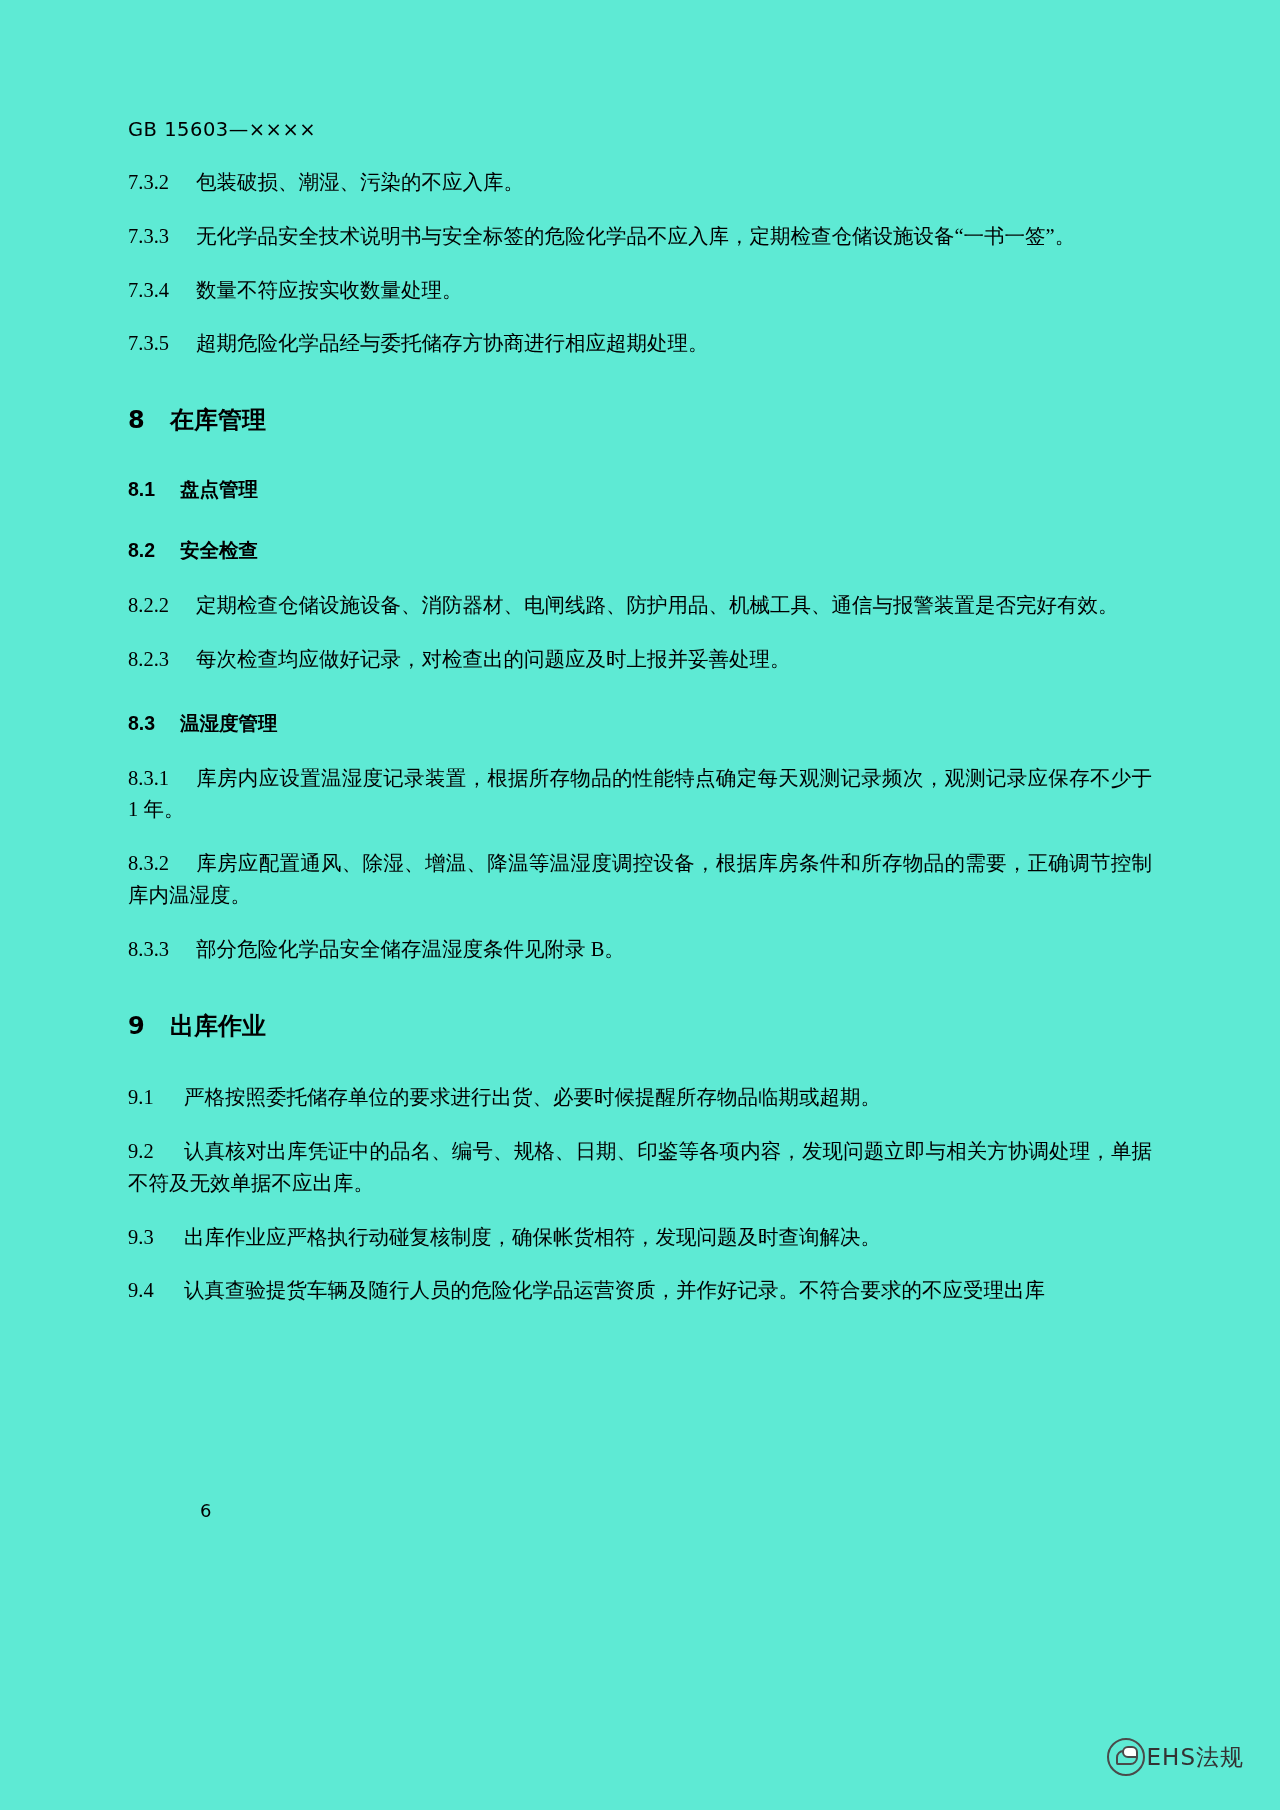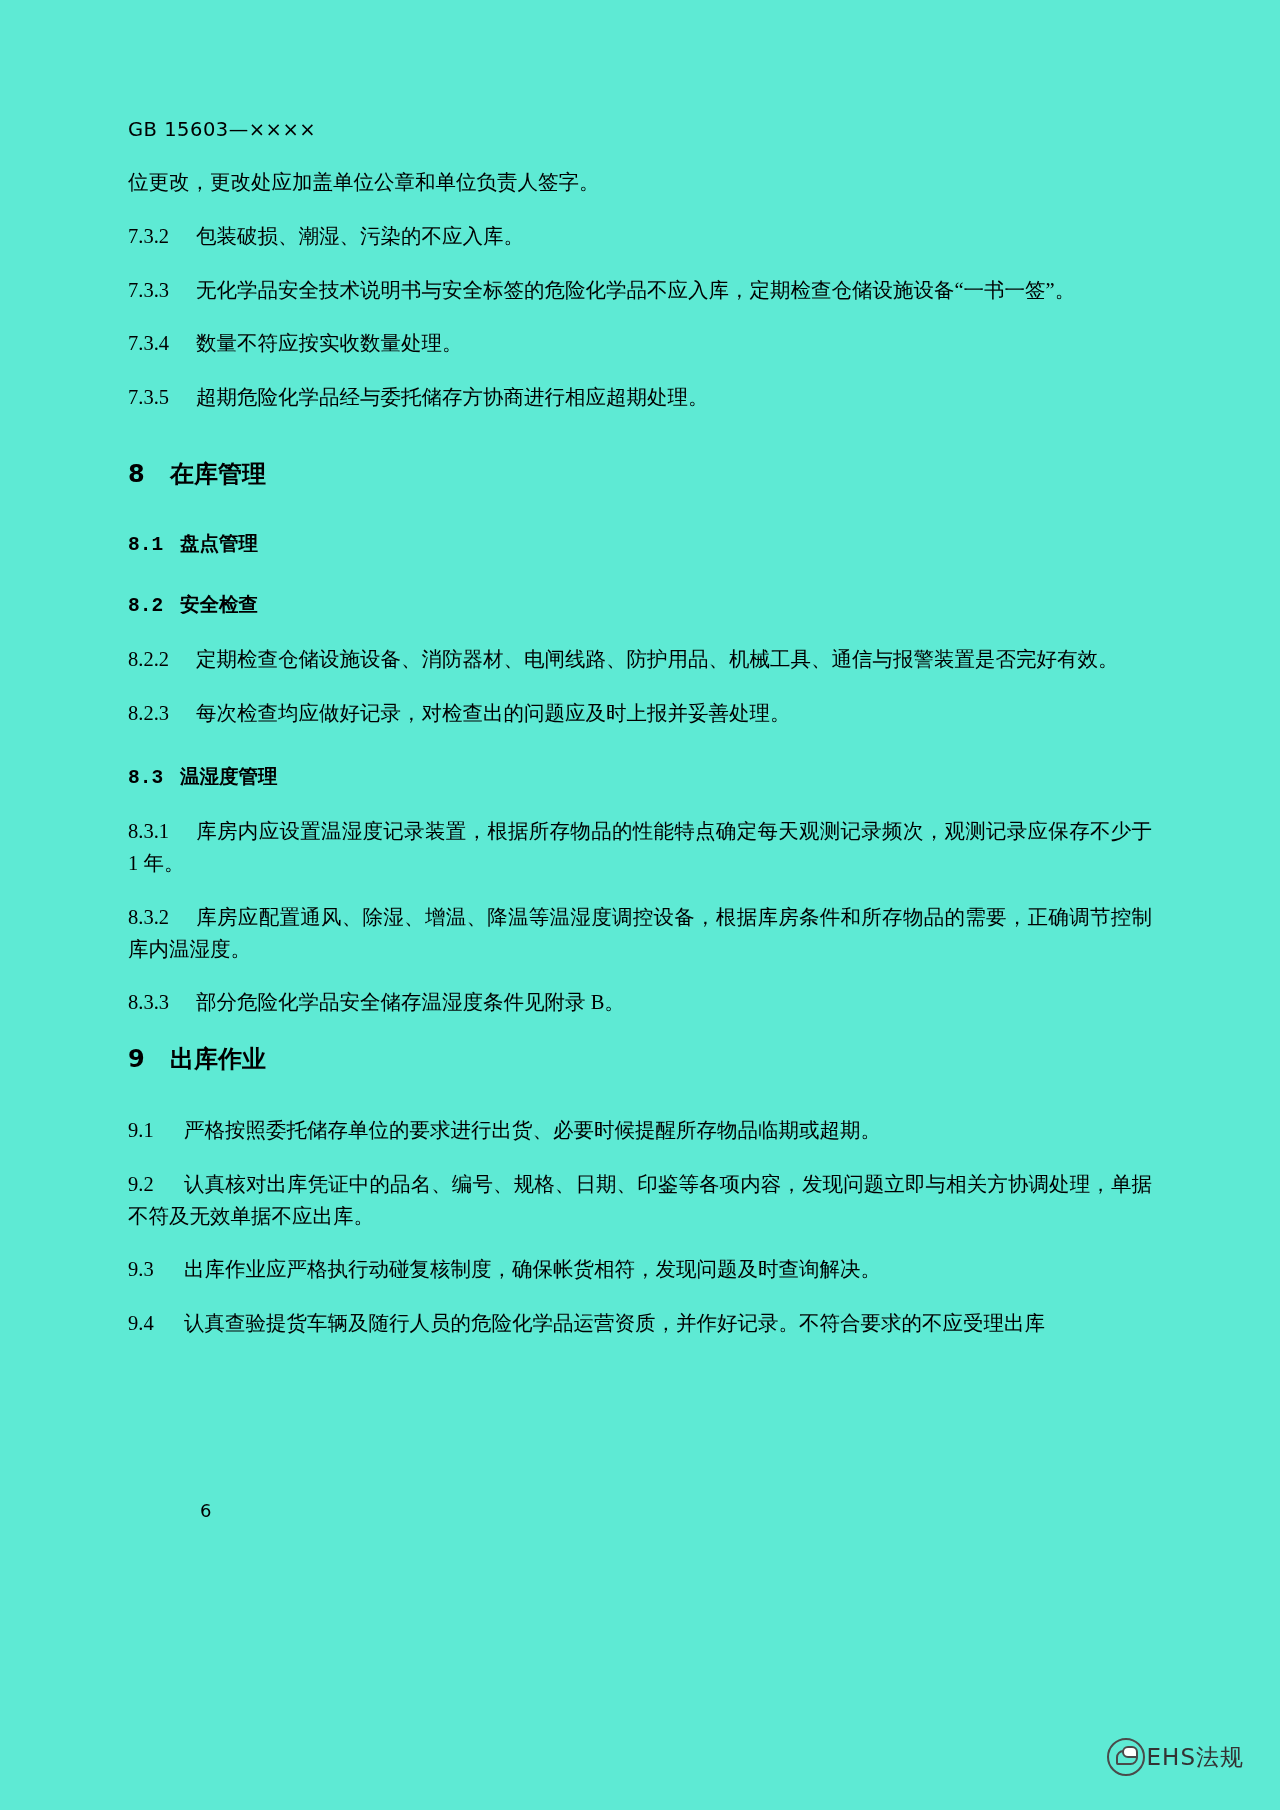--- a/index.html
+++ b/index.html
@@ -52,31 +52,31 @@
     font-family: "DejaVu Sans", "Liberation Sans", sans-serif;
     font-weight: bold;
     font-size: 24px;
     margin: 44px 0 40px 0;
   }
   .sec-h1 .num {
     display: inline-block;
     min-width: 42px;
   }
   .sec-h2 {
-    font-family: Liberation Mono, monospace;
+    font-family: Liberation Sans, sans-serif;
     font-weight: bold;
     font-size: 19.5px;
     margin: 34px 0 26px 0;
   }
   .sec-h2 .num {
     display: inline-block;
     min-width: 52px;
   }
   .sec-gap-top {
-    margin-top: 24px;
+    margin-top: 45px;
   }
   .page-number {
     position: absolute;
     left: 200px;
     top: 1500px;
     font-family: "DejaVu Sans", "Liberation Sans", sans-serif;
     font-size: 18px;
   }
   .watermark {
     position: absolute;
@@ -124,23 +124,20 @@
   }
 </style>
 </head>
 <body>
 
 <div class="page">
   <div class="content">
 
     <div class="header-std">GB 15603—××××</div>
 
-    <p class="para">
-      <span>位更改，更改处应加盖单位公章和单位负责人签字。</span>
-    </p>
 
     <p class="para">
       <span class="num wide">7.3.2</span><span>包装破损、潮湿、污染的不应入库。</span>
     </p>
 
     <p class="para">
       <span class="num wide">7.3.3</span><span>无化学品安全技术说明书与安全标签的危险化学品不应入库，定期检查仓储设施设备“一书一签”。</span>
     </p>
 
     <p class="para">

